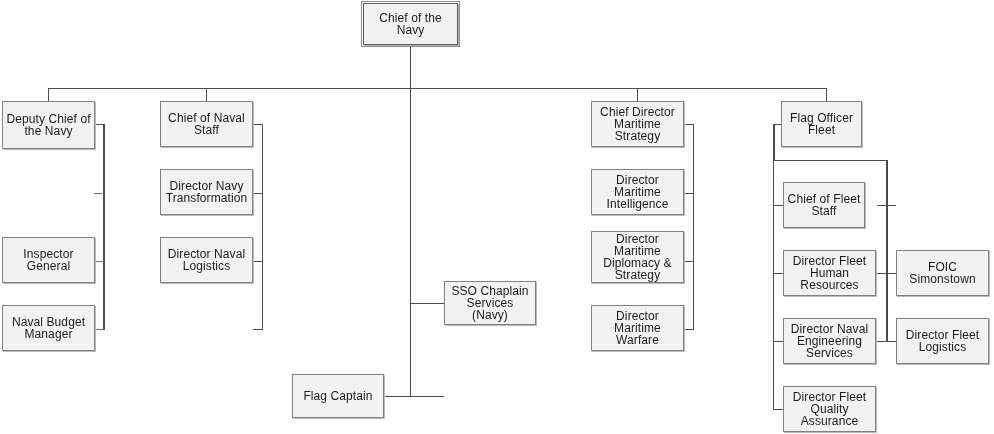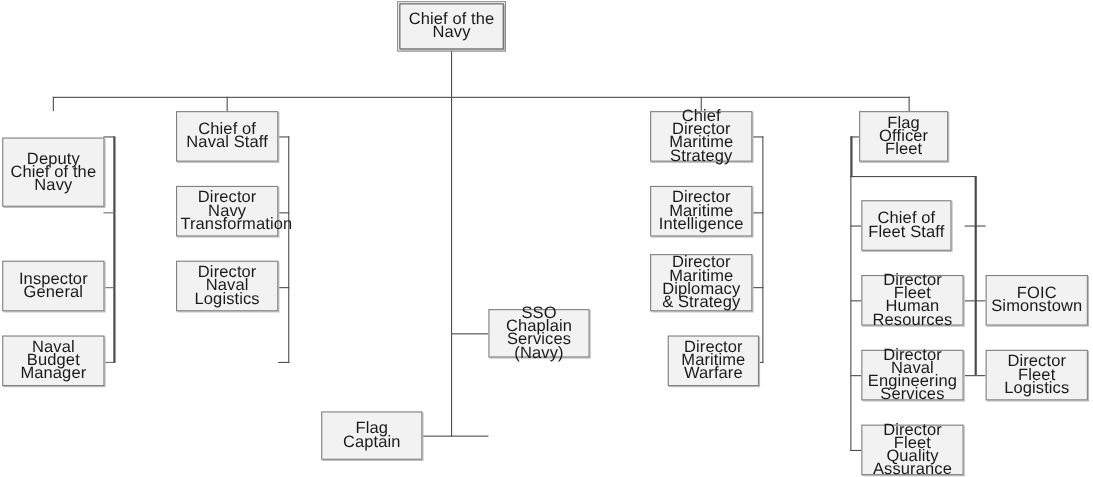--- a/index.html
+++ b/index.html
@@ -22,21 +22,21 @@
     position: absolute;
     box-sizing: border-box;
     background: #f2f2f2;
     border: 1px solid #808080;
     box-shadow: 1px 1px 0 0 #b9b9b9;
     display: flex;
     align-items: center;
     justify-content: center;
     text-align: center;
     color: #1a1a1a;
-    font-size: 15px;
+    font-size: 12px;
     line-height: 12px;
     letter-spacing: 0.1px;
     padding: 1px 3px;
   }
   .node.root {
     border: 1px solid #595959;
     outline: 1px solid #8c8c8c;
     outline-offset: 1px;
     background: #f2f2f2;
   }
@@ -102,21 +102,21 @@
   <div class="conn h" style="left:877px; top:273px; width:19px;"></div>
   <div class="conn h" style="left:877px; top:341px; width:19px;"></div>
 
   <div class="conn h" style="left:410px; top:303px; width:34px;"></div>
   <div class="conn h" style="left:384px; top:396px; width:60px;"></div>
 
   <div class="node root" style="left:363px; top:3px; width:95px; height:42px;">
     <span class="label">Chief of the Navy</span>
   </div>
 
-  <div class="node" style="left:2px; top:101px; width:93px; height:63px;margin-top:24px;">
+  <div class="node" style="left:2px; top:101px; width:93px; height:48px;">
     <span class="label">Deputy Chief of the Navy</span>
   </div>
   <div class="node" style="left:2px; top:237px; width:93px; height:46px;">
     <span class="label">Inspector General</span>
   </div>
   <div class="node" style="left:2px; top:305px; width:93px; height:46px;">
     <span class="label">Naval Budget Manager</span>
   </div>
 
   <div class="node" style="left:160px; top:101px; width:93px; height:46px;">
@@ -131,21 +131,21 @@
 
   <div class="node" style="left:591px; top:101px; width:93px; height:46px;">
     <span class="label">Chief Director Maritime Strategy</span>
   </div>
   <div class="node" style="left:591px; top:169px; width:93px; height:46px;">
     <span class="label">Director Maritime Intelligence</span>
   </div>
   <div class="node" style="left:591px; top:231px; width:93px; height:52px;">
     <span class="label">Director Maritime Diplomacy &amp; Strategy</span>
   </div>
-  <div class="node" style="left:591px; top:305px; width:83px; height:46px;margin-left:16px;">
+  <div class="node" style="left:591px; top:305px; width:93px; height:46px;">
     <span class="label">Director Maritime Warfare</span>
   </div>
 
   <div class="node" style="left:781px; top:101px; width:81px; height:46px;">
     <span class="label">Flag Officer Fleet</span>
   </div>
 
   <div class="node" style="left:783px; top:182px; width:82px; height:46px;">
     <span class="label">Chief of Fleet Staff</span>
   </div>

